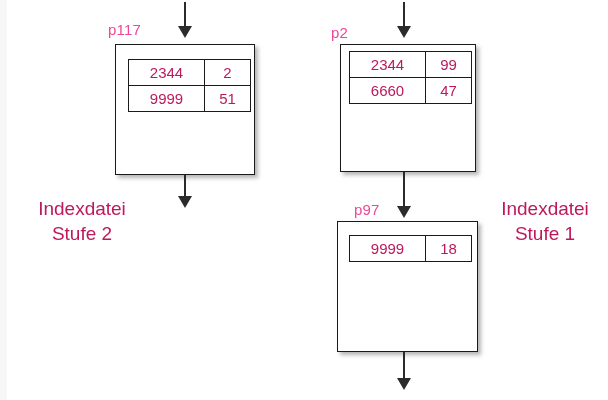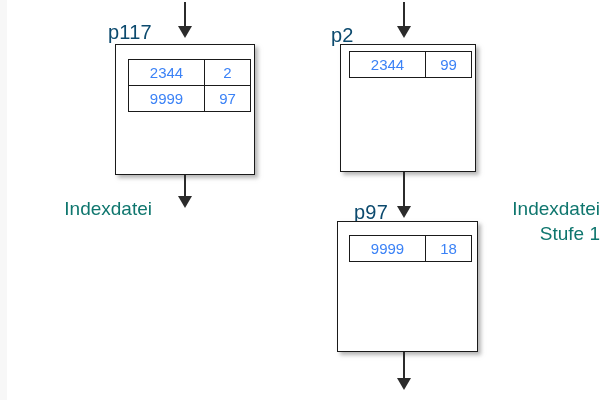--- a/index.html
+++ b/index.html
@@ -31,40 +31,40 @@
   
   .node-box {
     position: absolute;
     box-sizing: border-box;
     background: #ffffff;
     border: 1.6px solid #1a1a1a;
     box-shadow: 3px 3px 4px rgba(120,120,120,0.55);
   }
   .node-label {
     position: absolute;
-    font-size: 20px;
-    color: #0c4a6e;
+    font-size: 15px;
+    color: #ec4899;
     letter-spacing: 0.2px;
     white-space: nowrap;
   }
 
   
   .entry-table {
     position: absolute;
     box-sizing: border-box;
     border-collapse: collapse;
     background: #ffffff;
   }
   .entry-table td {
     box-sizing: border-box;
     border: 1.3px solid #1a1a1a;
     text-align: center;
     vertical-align: middle;
     font-size: 15px;
-    color: #3b82f6;
+    color: #be185d;
     height: 26px;
     padding: 0 2px;
     font-family: "Liberation Sans", sans-serif;
   }
   .entry-table td.key-cell { width: 76px; }
   .entry-table td.val-cell { width: 46px; }
 
   
   .arrow {
     position: absolute;
@@ -85,24 +85,24 @@
     width: 0;
     height: 0;
     border-left: 7px solid transparent;
     border-right: 7px solid transparent;
     border-top: 12px solid #2b2b2b;
   }
 
   
   .caption {
     position: absolute;
-    text-align: right;
+    text-align: center;
     font-size: 19px;
     line-height: 25px;
-    color: #0f766e;
+    color: #be185d;
     white-space: nowrap;
   }
 </style>
 </head>
 <body>
 
 <div id="canvas">
 
   <div class="edge-strip"></div>
 
@@ -115,21 +115,21 @@
 
   <div class="node-box" style="left:115px; top:44px; width:140px; height:131px;">
     <table class="entry-table" style="left:12px; top:14px;">
       <tbody>
         <tr>
           <td class="key-cell">2344</td>
           <td class="val-cell">2</td>
         </tr>
         <tr>
           <td class="key-cell">9999</td>
-          <td class="val-cell">97</td>
+          <td class="val-cell">51</td>
         </tr>
       </tbody>
     </table>
   </div>
 
   <div class="arrow" style="left:178px; top:175px; width:14px; height:33px;">
     <div class="shaft" style="height:22px;"></div>
     <div class="head"></div>
   </div>
 
@@ -139,20 +139,24 @@
   </div>
 
   <div class="node-label" style="left:331px; top:24px;">p2</div>
 
   <div class="node-box" style="left:340px; top:44px; width:136px; height:128px;">
     <table class="entry-table" style="left:8px; top:6px;">
       <tbody>
         <tr>
           <td class="key-cell">2344</td>
           <td class="val-cell">99</td>
+        </tr>
+        <tr>
+          <td class="key-cell">6660</td>
+          <td class="val-cell">47</td>
         </tr>
       </tbody>
     </table>
   </div>
 
   <div class="arrow" style="left:397px; top:172px; width:14px; height:46px;">
     <div class="shaft" style="height:35px;"></div>
     <div class="head"></div>
   </div>
 
@@ -169,20 +173,21 @@
     </table>
   </div>
 
   <div class="arrow" style="left:397px; top:352px; width:14px; height:38px;">
     <div class="shaft" style="height:27px;"></div>
     <div class="head"></div>
   </div>
 
   <div class="caption" style="left:12px; top:196px; width:140px;">
     <div>Indexdatei</div>
+    <div>Stufe 2</div>
   </div>
 
   <div class="caption" style="left:490px; top:196px; width:110px;">
     <div>Indexdatei</div>
     <div>Stufe 1</div>
   </div>
 
 </div>
 
 </body></html>

